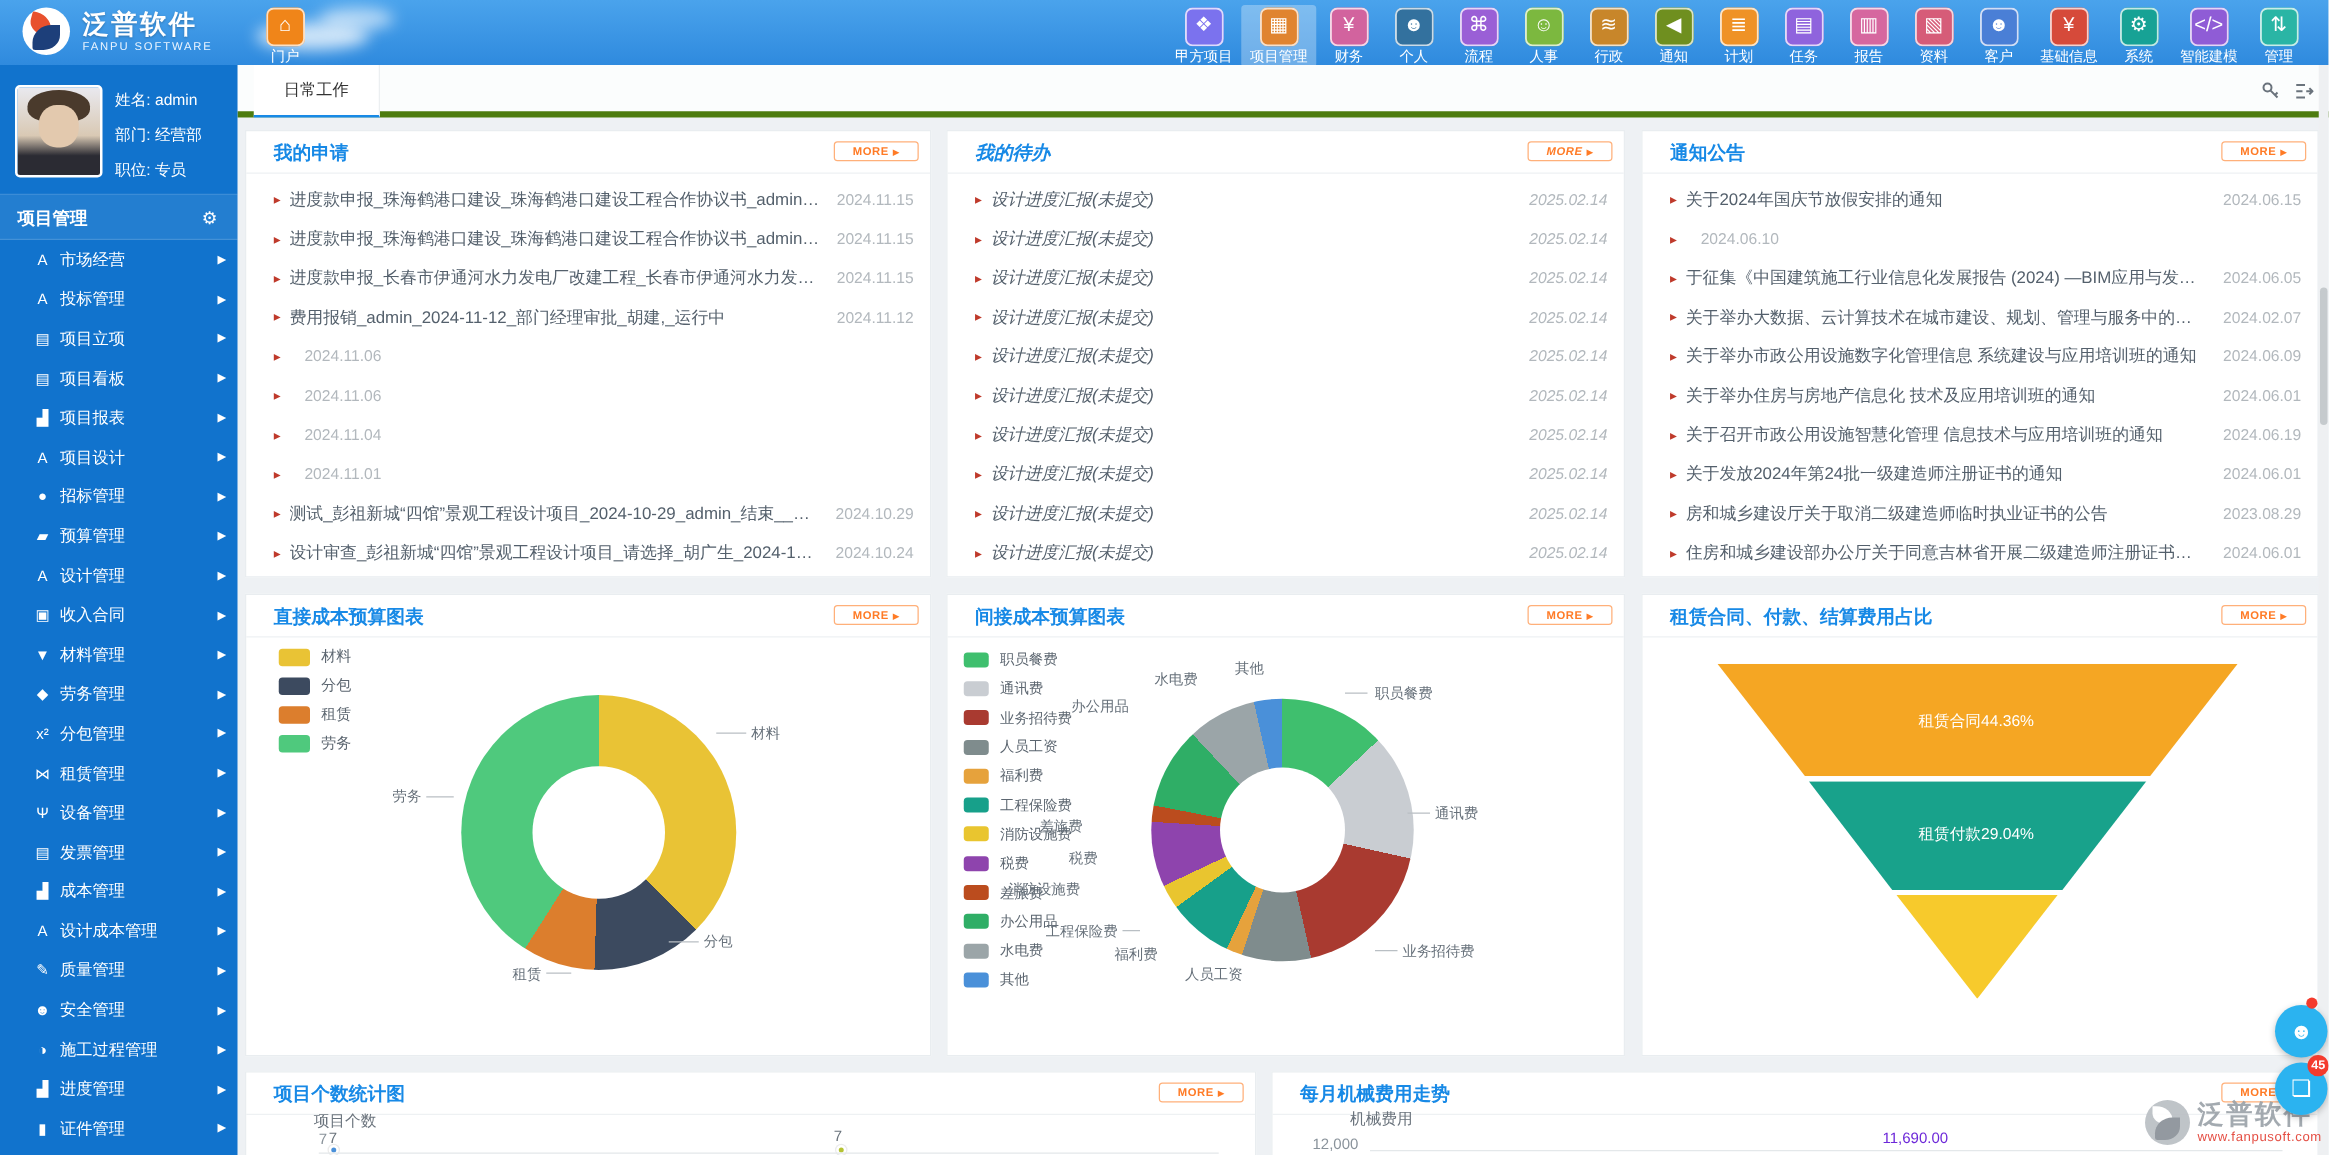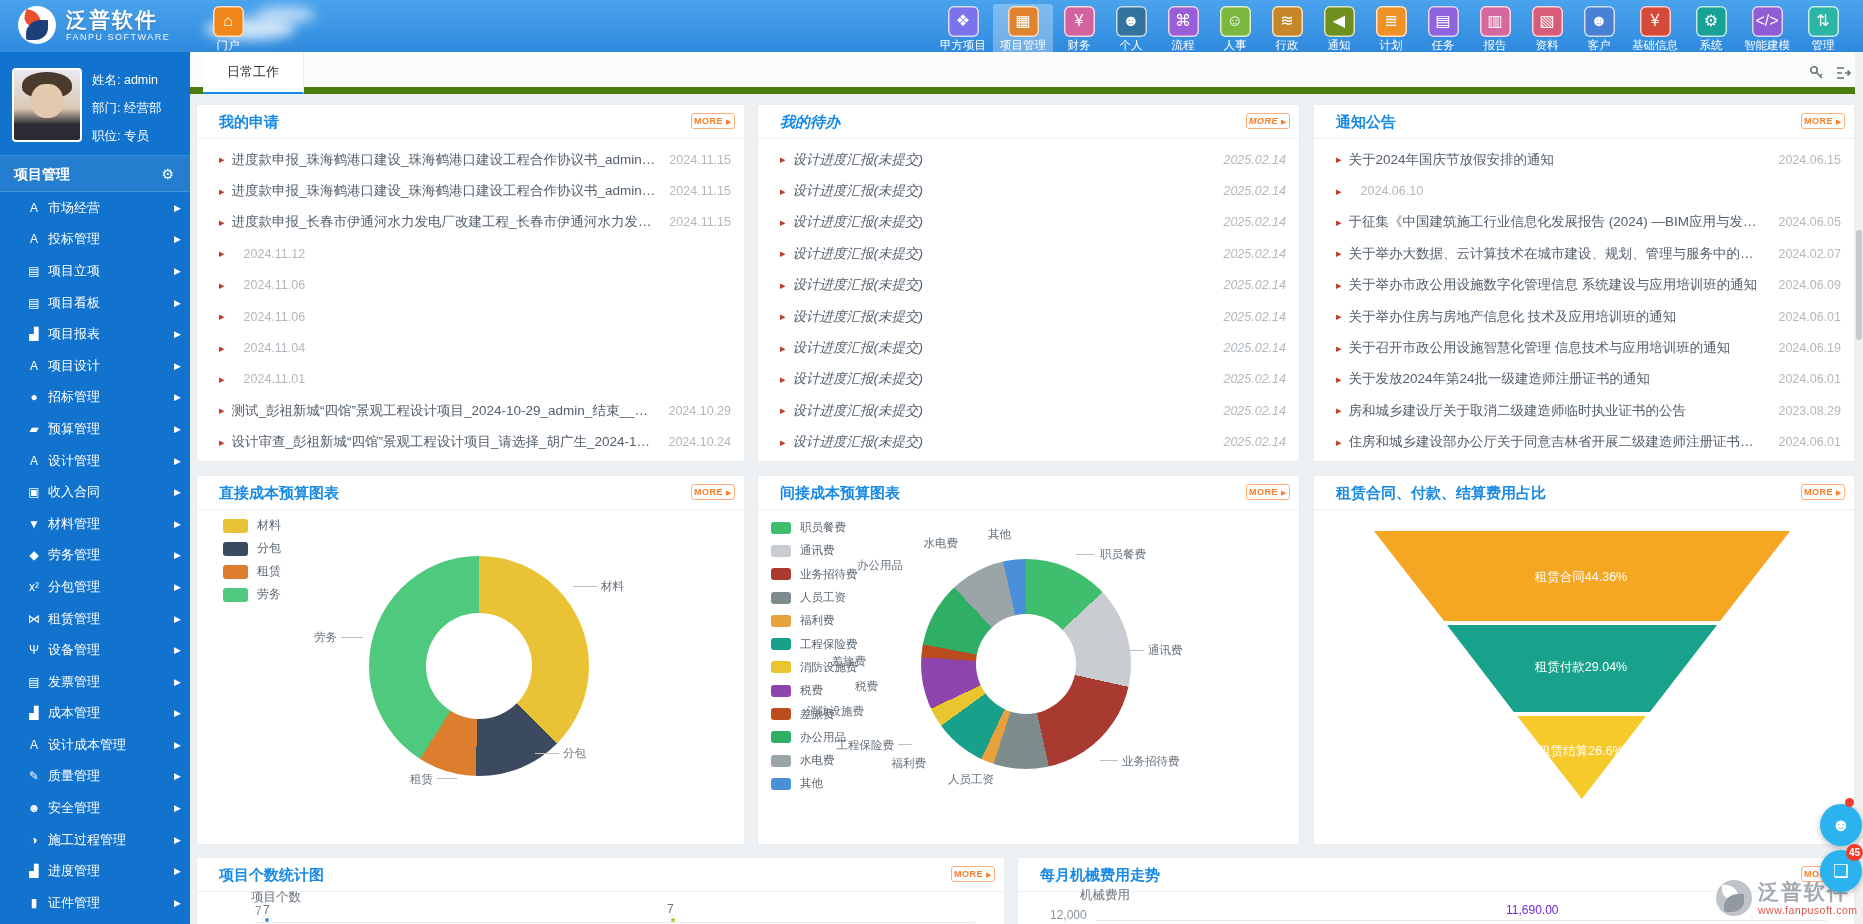--- a/index.html
+++ b/index.html
@@ -39,32 +39,32 @@
   .side-section { height:36px; line-height:36px; padding:0 14px; color:#fff; font-size:14px; font-weight:bold;
     background:rgba(255,255,255,.08); border-bottom:1px solid rgba(255,255,255,.15); position:relative; }
   .side-gear { position:absolute; right:16px; top:0; font-size:14px; font-weight:normal; cursor:pointer; }
   .sidemenu { list-style:none; }
   .sidemenu li { position:relative; height:31.6px; display:flex; align-items:center; color:#fff; font-size:13px; cursor:pointer; }
   .mi-ico { width:20px; margin-left:24px; font-size:12px; text-align:center; flex:none; }
   .mi-lbl { margin-left:4px; white-space:nowrap; }
   .mi-arrow { position:absolute; right:9px; font-size:9px; color:#fff; }
 
   
-  .tabbar { position:absolute; left:190px; top:52px; width:1673px; height:42px; background:#fbfdfd; border-bottom:7px solid #4d7c0f; z-index:10; }
+  .tabbar { position:absolute; left:190px; top:52px; width:1673px; height:42px; background:#fbfdfd; border-bottom:5px solid #4d7c0f; z-index:10; }
   .tab { position:absolute; left:13px; top:0; height:42px; padding:0 24px; background:#fff; border-right:1px solid #eceff1;
     display:flex; align-items:center; font-size:13px; color:#333; border-bottom:2px solid #1789e6; cursor:pointer; }
   .tab-icons { position:absolute; right:12px; top:13px; display:flex; gap:10px; }
   .tab-icons svg { cursor:pointer; }
 
   
   .panel { position:absolute; background:#fff; border:1px solid #e9edf0; }
   .p-head { height:34px; border-bottom:1px solid #eef1f3; position:relative; }
   .p-title { position:absolute; left:22px; top:8px; font-size:15px; font-weight:bold; color:#1789e6; }
   .more { position:absolute; right:9px; top:8px; font-size:9px; font-weight:bold; color:#ff7b26; border:1px solid #ffb07a;
-    border-radius:3px; padding:2px 2px; background:#fff; cursor:pointer; letter-spacing:.5px; }
+    border-radius:3px; padding:2px 14px; background:#fff; cursor:pointer; letter-spacing:.5px; }
   .more:after { content:"▶"; font-size:7px; margin-left:3px; }
   .plist { list-style:none; padding:5px 0 0; }
   .plist li { height:31.4px; display:flex; align-items:center; padding:0 13px 0 22px; cursor:pointer; }
   .bullet { color:#bf3a2b; font-size:11px; margin-right:7px; flex:none; }
   .row-text { flex:1; font-size:13.5px; color:#54606c; white-space:nowrap; overflow:hidden; text-overflow:ellipsis; }
   .row-date { margin-left:12px; font-size:12.5px; color:#b2b8bd; flex:none; }
 
   
   .legend { position:absolute; list-style:none; }
   .legend li { display:flex; align-items:center; height:23px; cursor:pointer; }
@@ -400,20 +400,21 @@
         <span class="row-text">进度款申报_珠海鹤港口建设_珠海鹤港口建设工程合作协议书_admin_...</span>
         <span class="row-date">2024.11.15</span>
       </li>
         <li>
         <span class="bullet">▸</span>
         <span class="row-text">进度款申报_长春市伊通河水力发电厂改建工程_长春市伊通河水力发电...</span>
         <span class="row-date">2024.11.15</span>
       </li>
         <li>
         <span class="bullet">▸</span>
+        <span class="row-text">费用报销_admin_2024-11-12_部门经理审批_胡建,_运行中</span>
         <span class="row-date">2024.11.12</span>
       </li>
         <li>
         <span class="bullet">▸</span>
         <span class="row-date">2024.11.06</span>
       </li>
         <li>
         <span class="bullet">▸</span>
         <span class="row-date">2024.11.06</span>
       </li>
@@ -671,21 +672,20 @@
     <div class="p-head">
       <span class="p-title">租赁合同、付款、结算费用占比</span>
       <span class="more">MORE</span>
     </div>
     <div class="funnel" style="left:57px;top:55px;">
       <div class="fseg i0" style="background: rgb(245, 166, 35);"></div>
       <div class="fseg i1" style="background: rgb(24, 162, 139);"></div>
       <div class="fseg i2" style="background: rgb(247, 202, 44);"></div>
       <div class="flabel fl0">租赁合同44.36%</div>
       <div class="flabel fl1">租赁付款29.04%</div>
-      <div class="flabel fl2">租赁结算26.6%</div>
     </div>
   </div>
 
   <div class="panel" style="left:196px;top:857px;width:809px;height:220px;">
     <div class="p-head">
       <span class="p-title">项目个数统计图</span>
       <span class="more">MORE</span>
     </div>
     <span class="axis-label" style="left:54px;top:31px;">项目个数</span>
     <span class="tick" style="left:58px;top:46px;">7</span>

